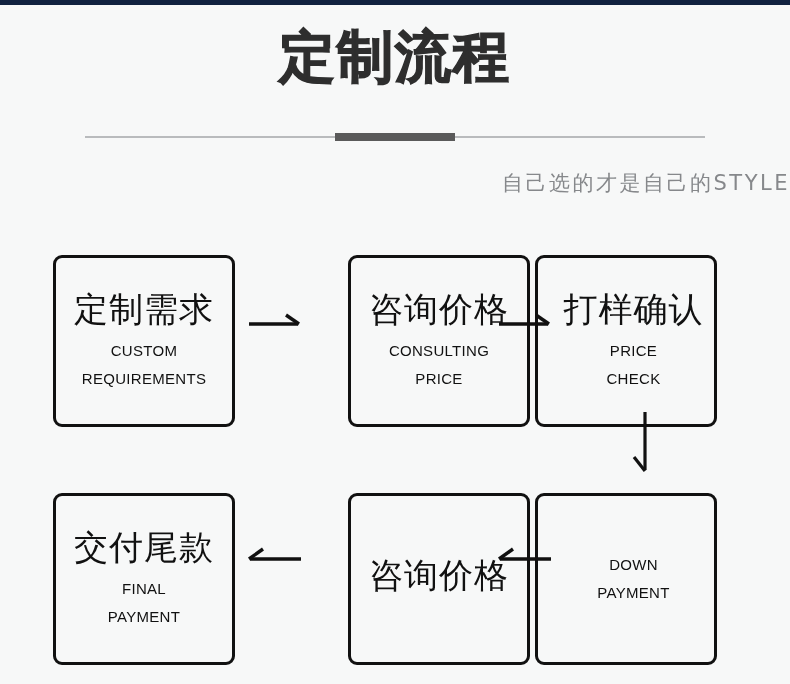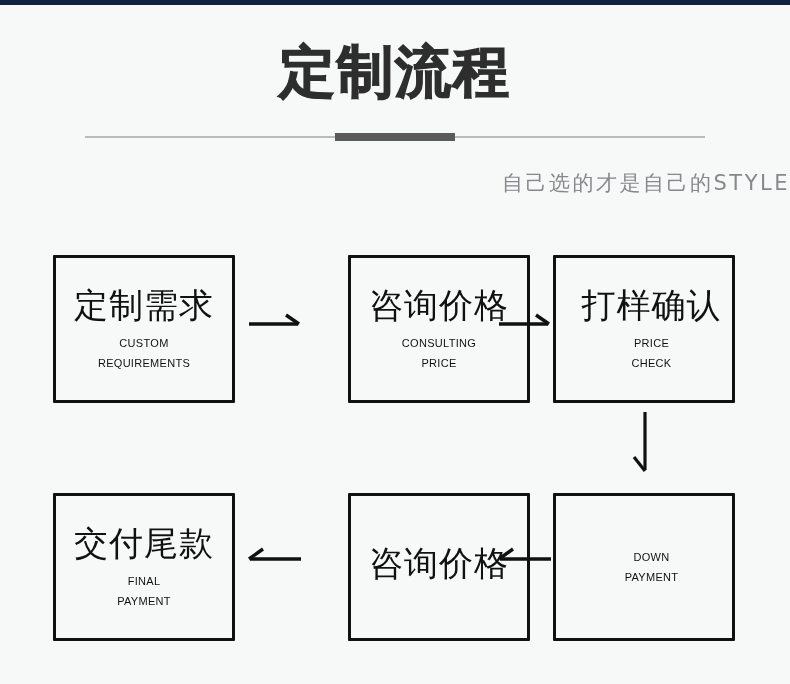--- a/index.html
+++ b/index.html
@@ -34,21 +34,21 @@
   
   .header {
     position: absolute;
     left: 0;
     top: 5px;
     width: 790px;
     text-align: center;
   }
   .page-title {
     margin: 0;
-    padding-top: 36px;
+    padding-top: 21px;
     font-size: 56px;
     line-height: 1.12;
     font-weight: 700;
     color: #2e2e2e;
     letter-spacing: 2px;
     font-family: "DejaVu Sans", "Liberation Sans", sans-serif;
     -webkit-text-stroke: 1.3px #2e2e2e;
   }
 
   
@@ -96,46 +96,46 @@
     left: 0;
     width: 790px;
     height: 160px;
   }
   .row-top { top: 5px; }
   .row-bottom { top: 243px; }
 
   .step-box {
     position: absolute;
     width: 182px;
-    height: 148px;
+    height: 172px;
     box-sizing: border-box;
     border: 3px solid #111111;
-    border-radius: 1px;
+    border-radius: 9px;
     background: #f7f8f8;
     display: flex;
     flex-direction: column;
     align-items: center;
     justify-content: center;
     text-align: right;
   }
   .col-1 { left: 53px; }
   .col-2 { left: 304px; margin-left: 44px; }
-  .col-3 { left: 553px; padding-left: 15px; }
+  .col-3 { left: 535px; padding-left: 15px; }
 
   .step-cn {
     font-size: 34px;
     line-height: 1.18;
     font-weight: 500;
     color: #111111;
     letter-spacing: 1px;
     font-family: "DejaVu Sans", "Liberation Sans", sans-serif;
     margin-bottom: 8px;
   }
   .step-en {
-    font-size: 11px;
+    font-size: 15px;
     line-height: 1.85;
     color: #111111;
     letter-spacing: 0.3px;
     font-family: "Liberation Sans", "DejaVu Sans", sans-serif;
   }
 
   
   .arrow {
     position: absolute;
   }

